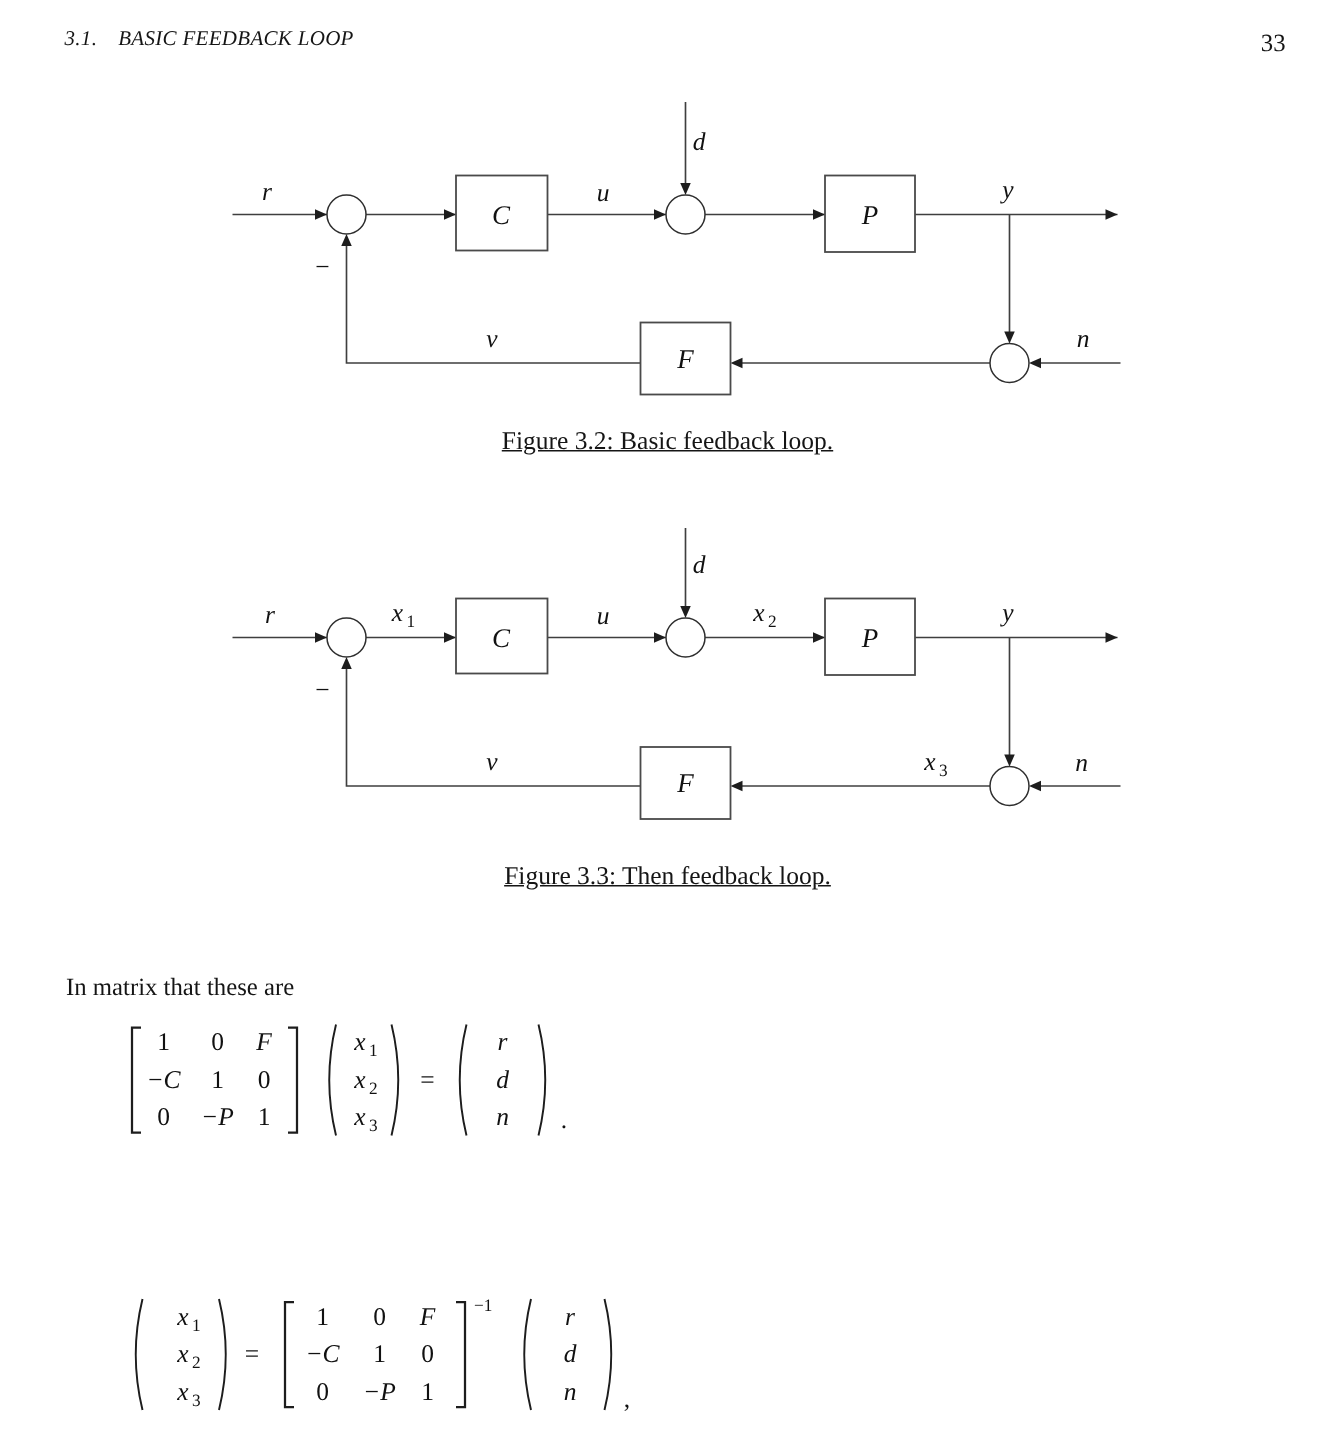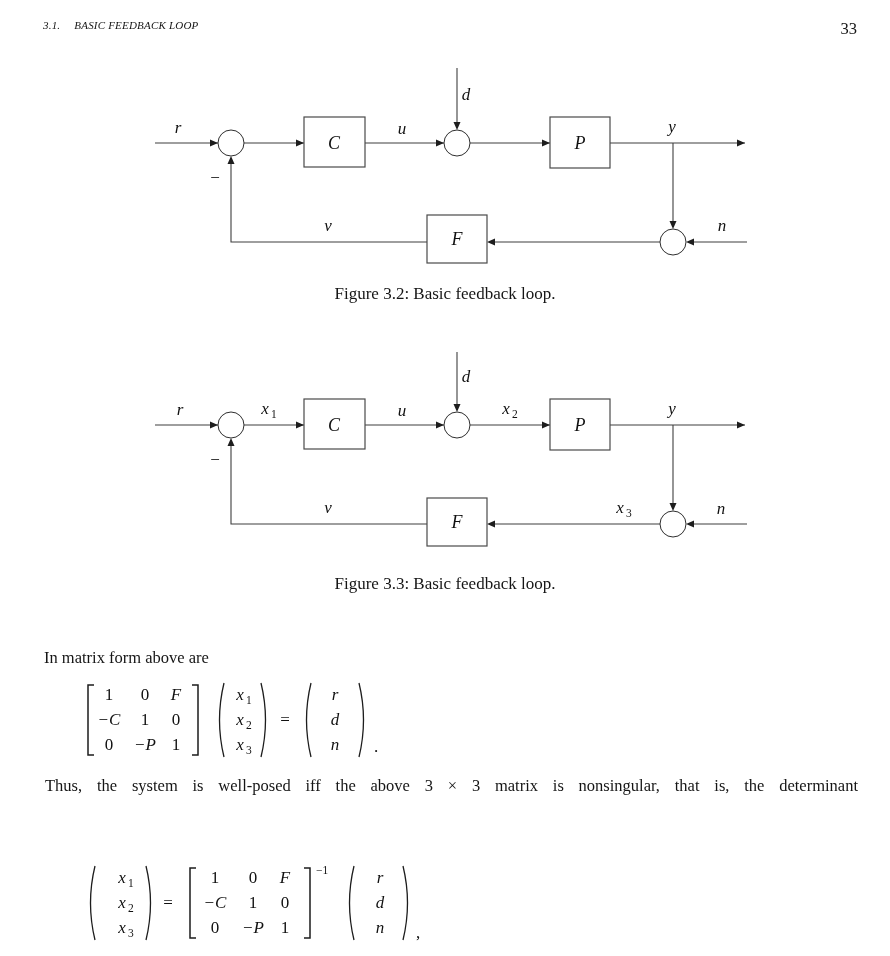--- a/index.html
+++ b/index.html
@@ -1,22 +1,22 @@
 <!DOCTYPE html>
 <html><head>
 <meta charset="utf-8">
 <style>
   html,body{margin:0;padding:0;background:#e8e8e8;}
   .page{position:relative;width:890px;height:956px;background:#ffffff;
         font-family:"Liberation Serif",serif;color:#151515;overflow:hidden;margin:0 auto;}
-  .hdr-sec{position:absolute;left:43px;top:19px;font-size:11px;font-style:italic;letter-spacing:.2px;}
+  .hdr-sec{position:absolute;left:43px;top:19px;font-size:14px;font-style:italic;letter-spacing:.2px;}
   .hdr-sec .gap{display:inline-block;width:14px;}
   .hdr-num{position:absolute;top:19px;right:33px;font-size:16.5px;}
   .fig-svg{position:absolute;left:130px;width:640px;height:215px;}
-  .caption{position:absolute;left:0;width:890px;text-align:center;font-size:17px;}
+  .caption{position:absolute;left:0;width:890px;text-align:center;font-size:17px;text-decoration:underline;}
   .intro{position:absolute;left:44px;top:648px;font-size:16.5px;}
   .para{position:absolute;left:45px;top:775px;width:813px;font-size:16.5px;line-height:22.5px;}
   .line-j{text-align:justify;text-align-last:justify;}
   .it{font-style:italic;}
   .eq{position:absolute;}
   
   svg text{font-family:"Liberation Serif",serif;font-size:17px;fill:#111;}
   svg text.sub{font-size:11.5px;}
   svg text.blk{font-size:18px;}
   svg text.exp{font-size:11.5px;}
@@ -120,23 +120,23 @@
     <text class="it" x="591" y="174" text-anchor="middle">n</text>
     <text x="85" y="125" text-anchor="middle">−</text>
 
     <text class="it" x="135" y="74" text-anchor="middle">x</text>
     <text class="sub" x="141" y="78">1</text>
     <text class="it" x="376" y="74" text-anchor="middle">x</text>
     <text class="sub" x="382" y="78">2</text>
     <text class="it" x="490" y="173" text-anchor="middle">x</text>
     <text class="sub" x="496" y="177">3</text>
   </svg>
-  <div class="caption" style="top:574px">Figure 3.3: Basic feedback loop.</div>
+  <div class="caption" style="top:574px">Figure 3.3: Then feedback loop.</div>
 
-  <div class="intro">In matrix form above are</div>
+  <div class="intro">In matrix that these are</div>
 
   <svg class="eq" style="left:80px;top:675px" width="320" height="92" viewBox="0 0 320 92">
     <path class="brk" d="M14,10 H8 V80 H14"></path>
     <text x="29" y="25" text-anchor="middle">1</text>
     <text x="65" y="25" text-anchor="middle">0</text>
     <text class="it" x="96" y="25" text-anchor="middle">F</text>
     <text class="it" x="29" y="50" text-anchor="middle">−C</text>
     <text x="65" y="50" text-anchor="middle">1</text>
     <text x="96" y="50" text-anchor="middle">0</text>
     <text x="29" y="75" text-anchor="middle">0</text>
@@ -154,21 +154,20 @@
     <text x="205" y="50" text-anchor="middle">=</text>
     <path class="prn" d="M231,8 Q222,45 231,82"></path>
     <text class="it" x="255" y="25" text-anchor="middle">r</text>
     <text class="it" x="255" y="50" text-anchor="middle">d</text>
     <text class="it" x="255" y="75" text-anchor="middle">n</text>
     <path class="prn" d="M279,8 Q288,45 279,82"></path>
     <text x="296" y="77" text-anchor="middle">.</text>
   </svg>
 
   <div class="para">
-    <div class="line-j"><span>Thus, the system is well-posed iff the above 3 × 3 matrix is nonsingular, that is, the determinant</span></div>
   </div>
 
   <svg class="eq" style="left:80px;top:858px" width="360" height="92" viewBox="0 0 360 92">
     <path class="prn" d="M15,8 Q6,45 15,82"></path>
     <text class="it" x="42" y="25" text-anchor="middle">x</text>
     <text class="sub" x="48" y="29">1</text>
     <text class="it" x="42" y="50" text-anchor="middle">x</text>
     <text class="sub" x="48" y="54">2</text>
     <text class="it" x="42" y="75" text-anchor="middle">x</text>
     <text class="sub" x="48" y="79">3</text>

